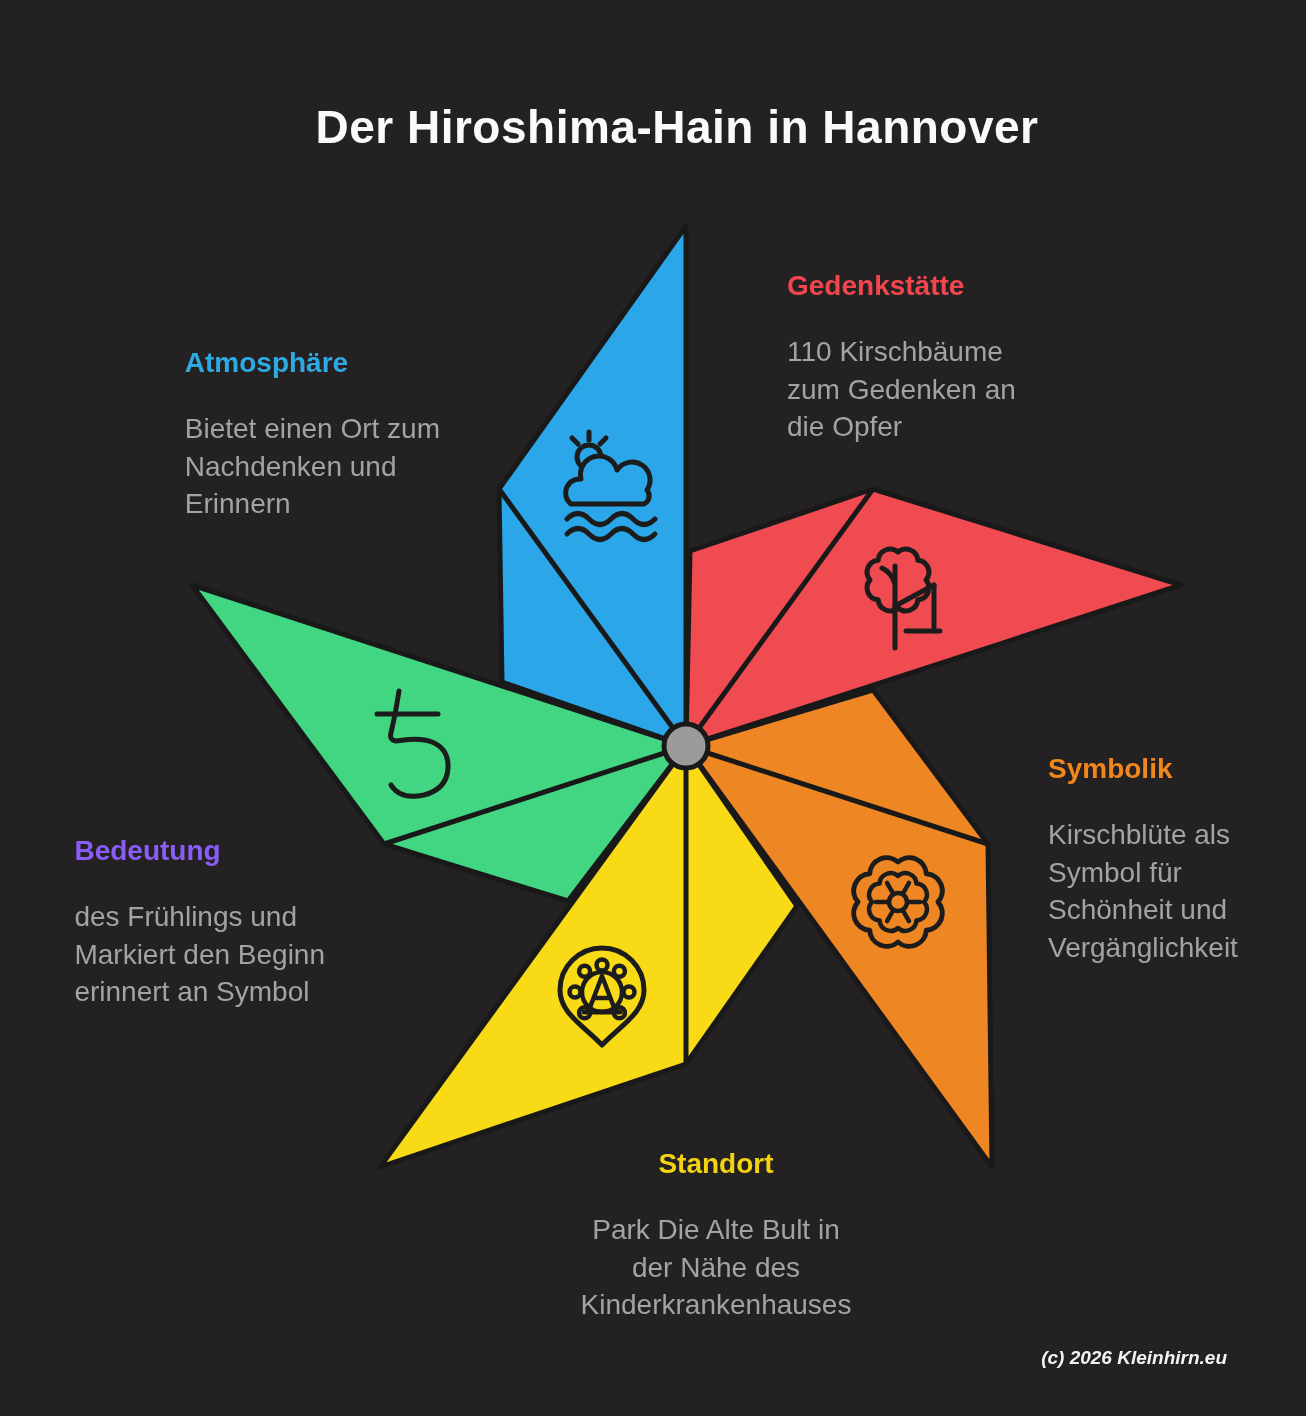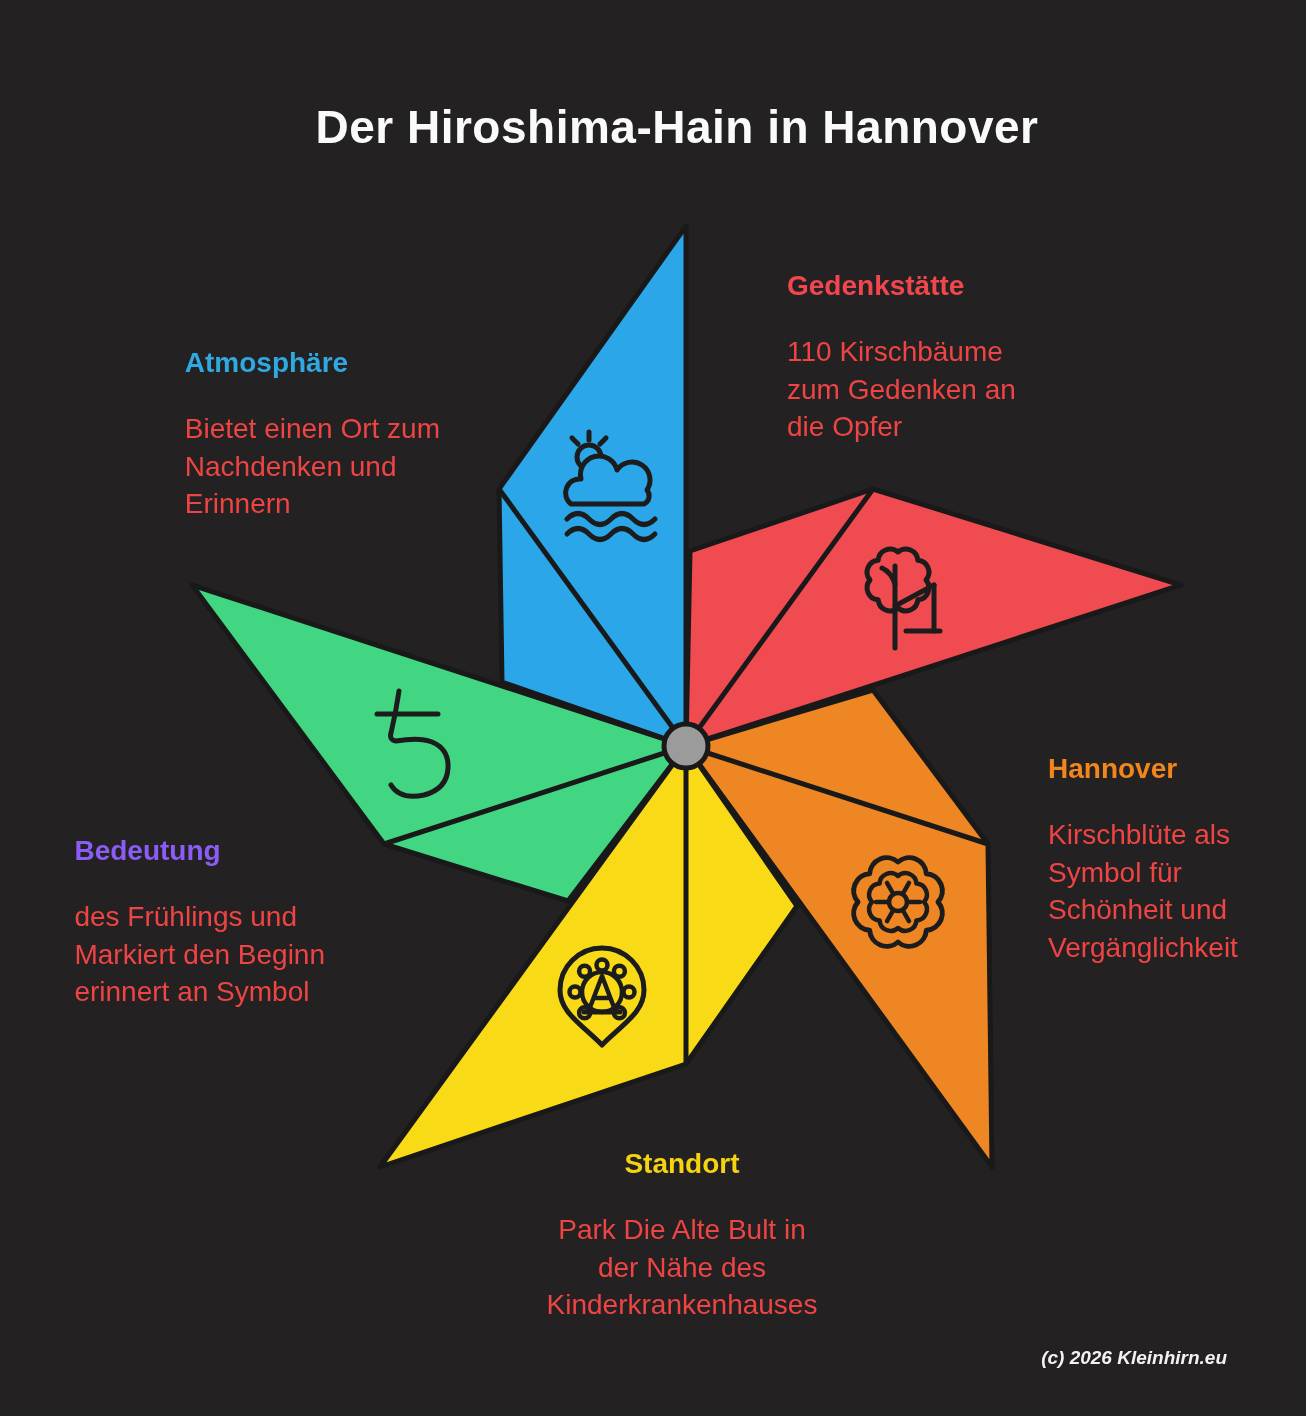--- a/index.html
+++ b/index.html
@@ -17,29 +17,29 @@
   }
   svg.pinwheel { position:absolute; left:0; top:0; }
   .blade  { stroke:#191919; stroke-width:5; stroke-linejoin:round; }
   .crease { stroke:#191919; stroke-width:5; }
   .hub    { stroke:#191919; stroke-width:5; }
   .icon   { stroke:#1c1c1c; stroke-width:5; stroke-linecap:round; stroke-linejoin:round; }
   .icon-thin { stroke-width:4.5; }
 
   .section { position:absolute; }
   .section .heading { font-size:28px; font-weight:bold; line-height:41px; margin-bottom:27px; white-space:nowrap; }
-  .section .line { font-size:28px; line-height:37.5px; color:#ef4444; white-space:nowrap; }
+  .section .line { font-size:28px; line-height:37.5px; color:#a3a3a3; white-space:nowrap; }
   .align-right  { text-align:left; }
   .align-left   { text-align:left; }
   .align-center { text-align:center; }
 
   #sec-atmosphaere  { top:342px;  right:866px; }
   #sec-gedenkstaette{ top:265px;  left:787px; }
   #sec-symbolik     { top:748px;  left:1048px; }
-  #sec-standort     { top:1143px; left:682px; transform:translateX(-50%); }
+  #sec-standort     { top:1143px; left:716px; transform:translateX(-50%); }
   #sec-bedeutung    { top:830px;  right:981px; }
 
   .footer {
     position:absolute; top:1347px; right:79px;
     font-size:19px; font-weight:bold; color:#F2F2F2; white-space:nowrap;font-style:italic;
   }
 </style>
 </head>
 <body>
 
@@ -120,21 +120,21 @@
 </div>
 
 <div class="section align-left" id="sec-gedenkstaette">
   <div class="heading" style="color: rgb(242, 70, 79);">Gedenkstätte</div>
   <div class="line">110 Kirschbäume</div>
   <div class="line">zum Gedenken an</div>
   <div class="line">die Opfer</div>
 </div>
 
 <div class="section align-left" id="sec-symbolik">
-  <div class="heading" style="color: rgb(240, 134, 28);">Hannover</div>
+  <div class="heading" style="color: rgb(240, 134, 28);">Symbolik</div>
   <div class="line">Kirschblüte als</div>
   <div class="line">Symbol für</div>
   <div class="line">Schönheit und</div>
   <div class="line">Vergänglichkeit</div>
 </div>
 
 <div class="section align-center" id="sec-standort">
   <div class="heading" style="color: rgb(245, 212, 15);">Standort</div>
   <div class="line">Park Die Alte Bult in</div>
   <div class="line">der Nähe des</div>

